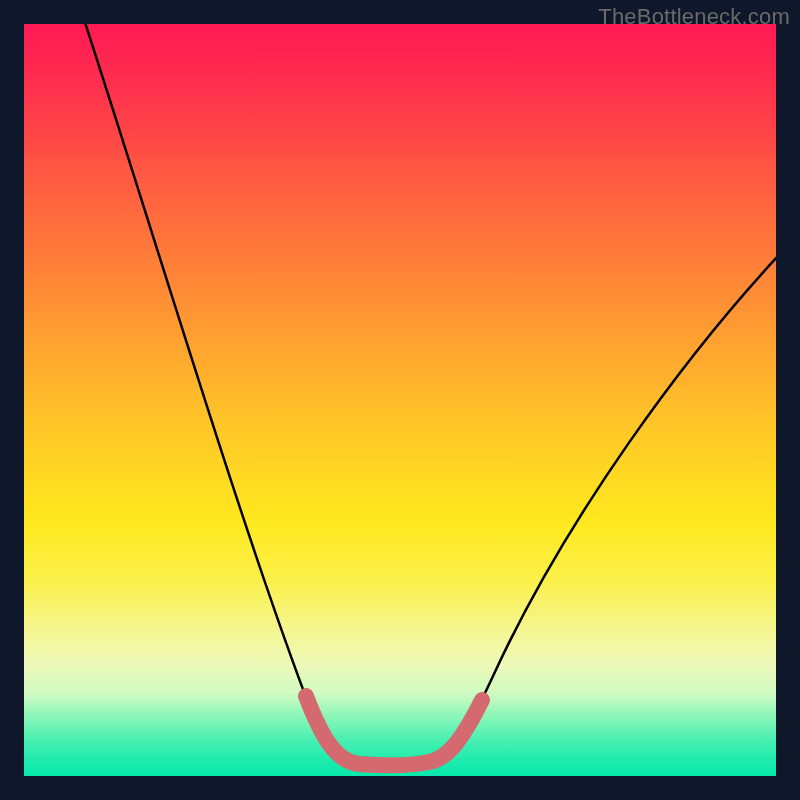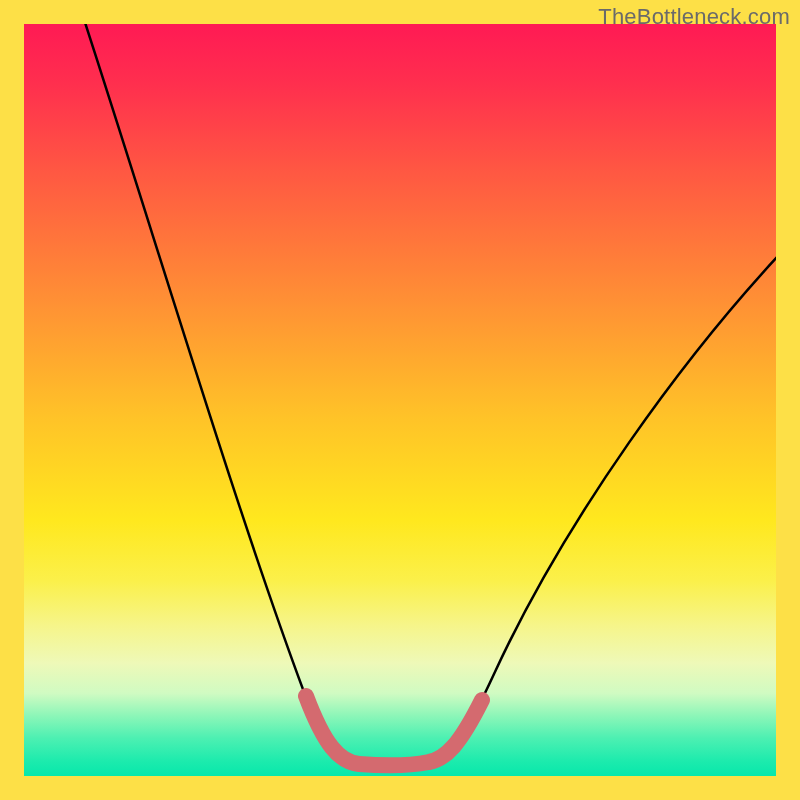--- a/index.html
+++ b/index.html
@@ -8,21 +8,21 @@
     width: 800px;
     height: 800px;
     background: #000;
     overflow: hidden;
     font-family: Arial, Helvetica, sans-serif;
   }
   .frame {
     position: relative;
     width: 800px;
     height: 800px;
-    background: #fde047;
+    background: #0f172a;
   }
   .plot-area {
     position: absolute;
     left: 24px;
     top: 24px;
     width: 752px;
     height: 752px;
     overflow: hidden;
   }
   .gradient {

